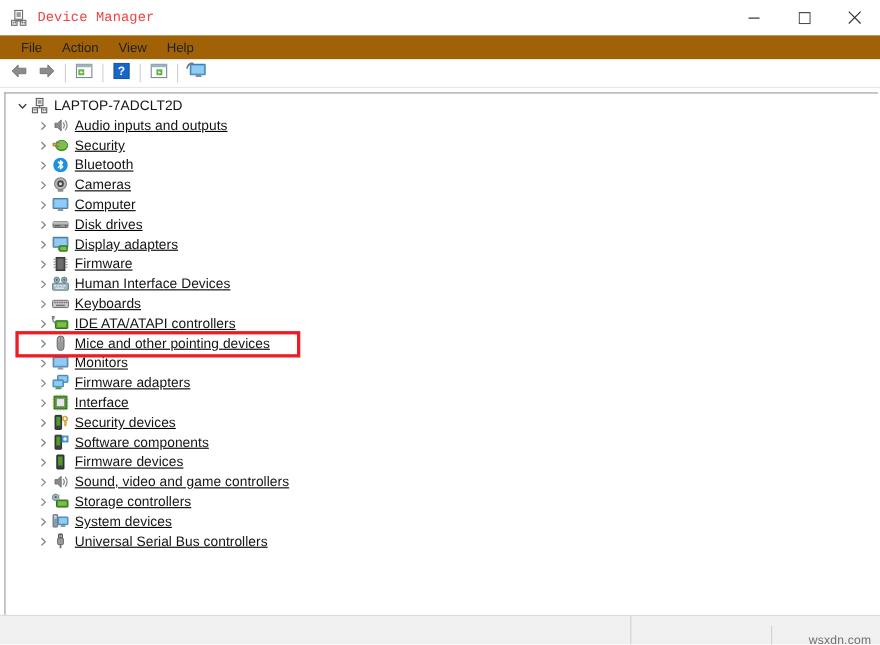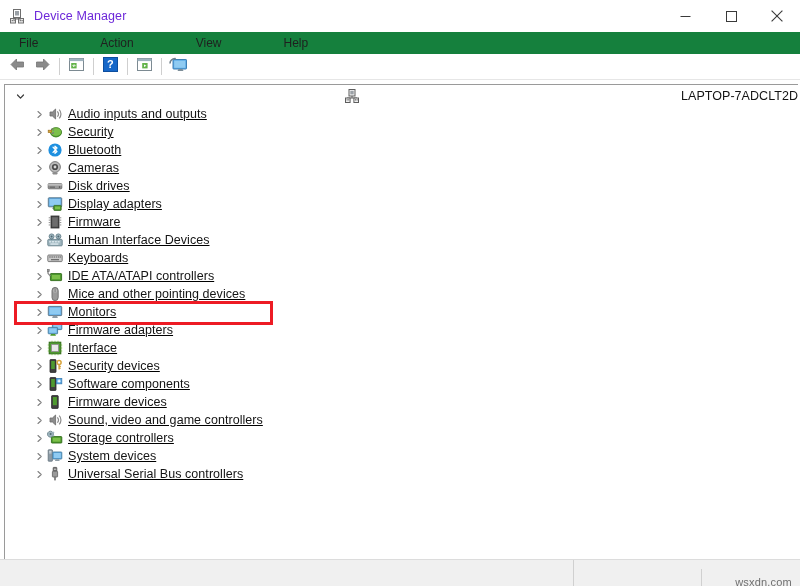--- a/index.html
+++ b/index.html
@@ -40,23 +40,24 @@
     gap: 8px;
   }
   .app-icon {
     width: 17px;
     height: 17px;
     position: relative;
     flex: 0 0 auto;
   }
   .title-text {
     font-size: 12.5px;
-    color: #6d28d9;
+    color: #ef4444;
     letter-spacing: 0.1px;
     white-space: nowrap;
+    font-family: Liberation Mono, monospace;
   }
   .win-controls {
     position: absolute;
     right: 0;
     top: 0;
     height: 32px;
     display: flex;
   }
   .win-btn {
     width: 46px;
@@ -71,22 +72,21 @@
   }
   .win-btn svg { display: block; }
 
   
   .menubar {
     height: 22px;
     min-height: 22px;
     display: flex;
     align-items: center;
     padding-left: 10px;
-    background: #15803d;
-    gap: 44px;
+    background: #a16207;
   }
   .menu-item {
     font-size: 12px;
     color: #1f1f1f;
     padding: 2px 9px 2px 9px;
     white-space: nowrap;
     line-height: 14px;
   }
 
   
@@ -137,21 +137,21 @@
   .tree {
     padding-top: 2px;
   }
   .row {
     height: 18px;
     display: flex;
     align-items: center;
     position: relative;
     white-space: nowrap;
   }
-  .row.depth0 { padding-left: 8px; justify-content: space-between; }
+  .row.depth0 { padding-left: 8px; }
   .row.depth1 { padding-left: 27px; text-decoration: underline; }
 
   .chev {
     width: 15px;
     height: 18px;
     display: flex;
     align-items: center;
     justify-content: center;
     flex: 0 0 auto;
     color: #4a4a4a;
@@ -414,20 +414,35 @@
             <svg width="16" height="16" viewBox="0 0 16 16">
               <circle cx="8" cy="7" r="5.4" fill="#b9b9b9" stroke="#7c7c7c" stroke-width="1"></circle>
               <circle cx="8" cy="7" r="3.1" fill="#4a4a4a"></circle>
               <circle cx="8" cy="7" r="1.4" fill="#d8d8d8"></circle>
               <rect x="5.4" y="12.2" width="5.2" height="2.2" rx="0.8" fill="#8c8c8c"></rect>
             </svg>
           </span>
           <span class="row-label">Cameras</span>
         </div>
 
+        <div class="row depth1">
+          <span class="chev">
+            <svg width="9" height="9" viewBox="0 0 9 9">
+                <path d="M3 1.5 L6.2 4.5 L3 7.5" fill="none" stroke="#808080" stroke-width="1.1" stroke-linecap="round" stroke-linejoin="round"></path>
+              </svg>
+          </span>
+          <span class="dev-icon">
+            <svg width="16" height="16" viewBox="0 0 16 16">
+              <rect x="1.3" y="2.4" width="13.4" height="9.2" rx="0.7" fill="#5aa9e6" stroke="#5f7c8f" stroke-width="1"></rect>
+              <rect x="2.5" y="3.6" width="11" height="6.8" fill="#8fcbf2"></rect>
+              <path d="M6 11.8 h4 l0.9 2.1 h-5.8 z" fill="#8d9ba5"></path>
+            </svg>
+          </span>
+          <span class="row-label">Computer</span>
+        </div>
 
         <div class="row depth1">
           <span class="chev">
             <svg width="9" height="9" viewBox="0 0 9 9">
                 <path d="M3 1.5 L6.2 4.5 L3 7.5" fill="none" stroke="#808080" stroke-width="1.1" stroke-linecap="round" stroke-linejoin="round"></path>
               </svg>
           </span>
           <span class="dev-icon">
             <svg width="16" height="16" viewBox="0 0 16 16">
               <rect x="1.2" y="5.6" width="13.6" height="5.2" rx="0.8" fill="#9a9a9a" stroke="#6b6b6b" stroke-width="0.9"></rect>

